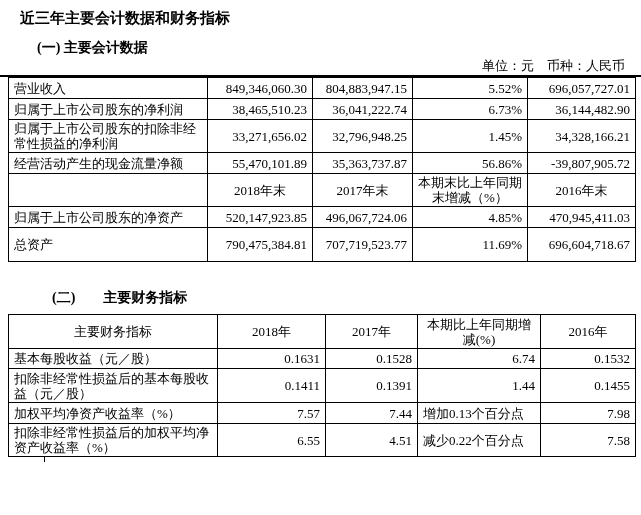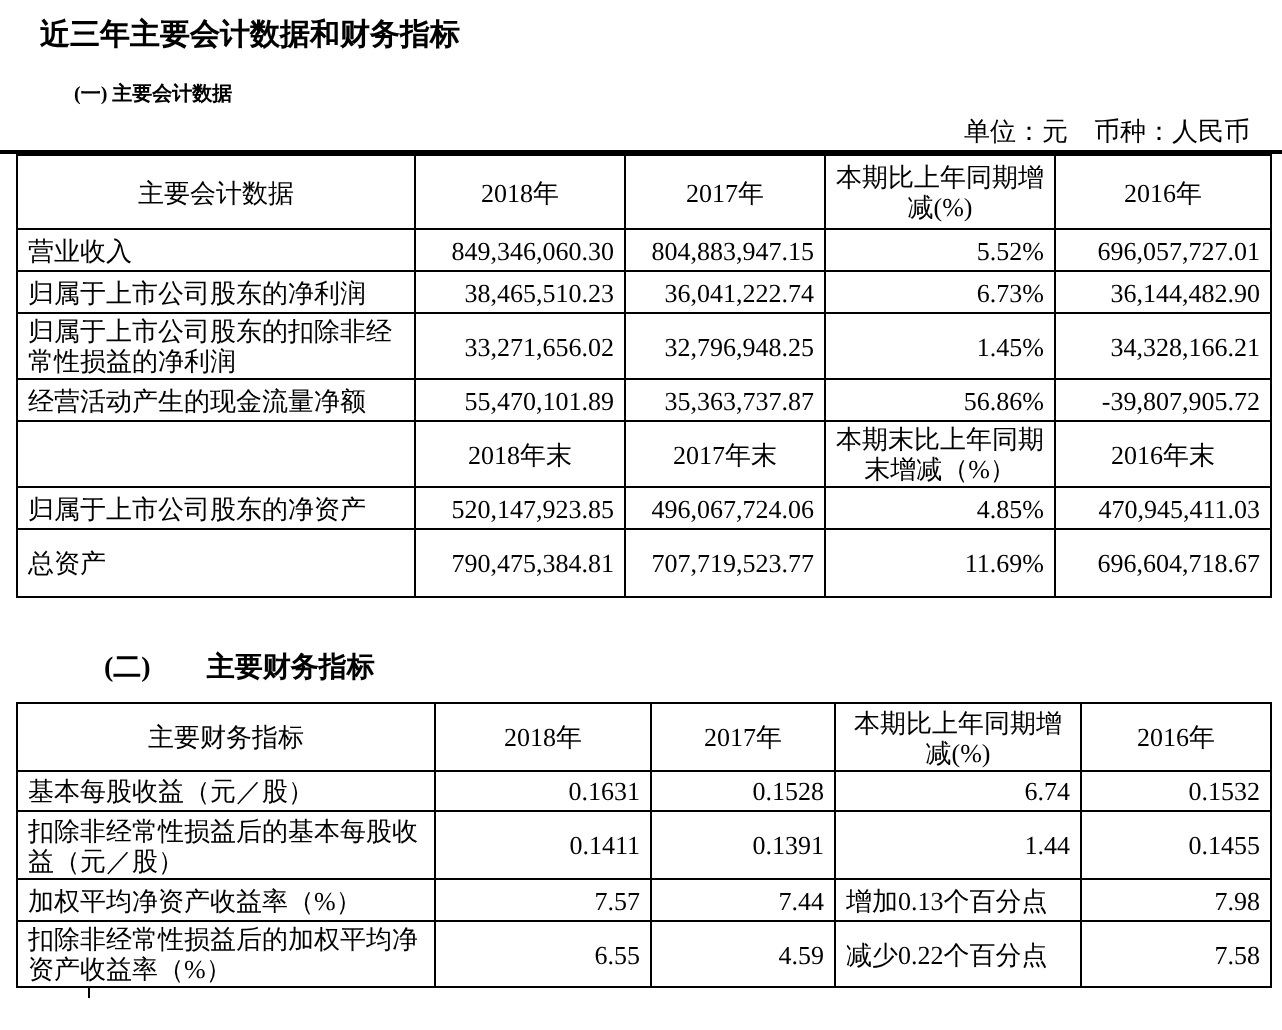--- a/index.html
+++ b/index.html
@@ -7,21 +7,21 @@
     width:641px; height:515px; overflow:hidden;
     background:#ffffff; color:#000000;
     font-family:"Liberation Serif","DejaVu Serif",serif;
   }
   .doc-title {
     padding-top:9px; margin-left:20px;
     font-size:15px; font-weight:bold; line-height:19px;
   }
   .section-heading1 {
     margin-top:10px; margin-left:37px;
-    font-size:10px; font-weight:bold; line-height:19px;
+    font-size:14px; font-weight:bold; line-height:19px;
   }
   .unit-note {
     text-align:right; margin-right:16px;
     font-size:13px; line-height:17px;padding-left:45px;
   }
   .page-rule {
     border-top:2px solid #000; width:641px; margin-top:1px;
   }
   table {
     border-collapse:collapse; table-layout:fixed;
@@ -60,27 +60,20 @@
 
 <table class="t1">
   <colgroup>
     <col style="width:199px">
       <col style="width:105px">
       <col style="width:100px">
       <col style="width:115px">
       <col style="width:108px">
   </colgroup>
   <tbody>
-      <tr style="height:37px">
-    <td class="c">主要会计数据</td>
-    <td class="c">2018年</td>
-    <td class="c">2017年</td>
-    <td class="c">本期比上年同期增减(%)</td>
-    <td class="c">2016年</td>
-  </tr>
   <tr style="height:21px">
     <td class="l">营业收入</td>
     <td class="r">849,346,060.30</td>
     <td class="r">804,883,947.15</td>
     <td class="r">5.52%</td>
     <td class="r">696,057,727.01</td>
   </tr>
   <tr style="height:21px">
     <td class="l">归属于上市公司股东的净利润</td>
     <td class="r">38,465,510.23</td>
@@ -163,20 +156,20 @@
   <tr style="height:21px">
     <td class="l">加权平均净资产收益率（%）</td>
     <td class="r">7.57</td>
     <td class="r">7.44</td>
     <td class="l">增加0.13个百分点</td>
     <td class="r">7.98</td>
   </tr>
   <tr style="height:32px">
     <td class="l">扣除非经常性损益后的加权平均净资产收益率（%）</td>
     <td class="r">6.55</td>
-    <td class="r">4.59</td>
+    <td class="r">4.51</td>
     <td class="l">减少0.22个百分点</td>
     <td class="r">7.58</td>
   </tr>
 </tbody>
   </table>
 
 <div class="bottom-artifact"></div>
 
 </body></html>

